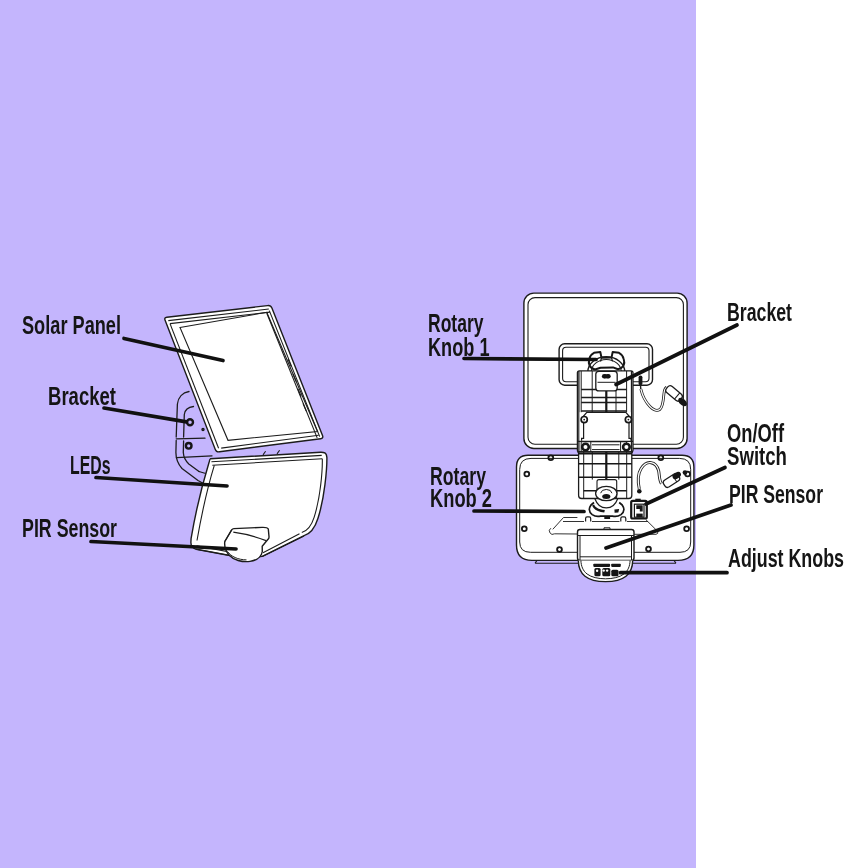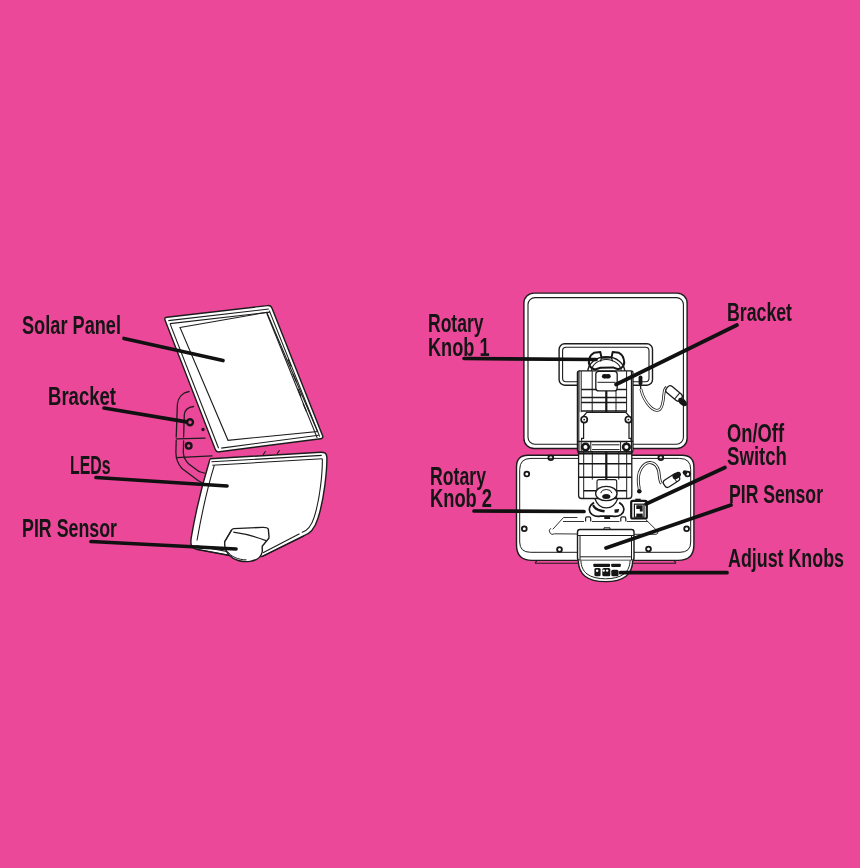--- a/index.html
+++ b/index.html
@@ -1,16 +1,16 @@
 <!DOCTYPE html>
 <html><head>
 <meta charset="utf-8">
 <style>
   html,body{margin:0;padding:0;background:#fff;}
-  #canvas{width:860px;height:868px;position:relative;background:#ec4899;}
+  #canvas{width:696px;height:868px;position:relative;background:#c4b5fd;}
   svg{display:block;}
   text{font-family:"Liberation Sans",sans-serif;font-weight:bold;fill:#151515;}
 </style>
 </head>
 <body>
 <div id="canvas">
 <svg width="868" height="868" viewBox="0 0 868 868">
 
   <g fill="none" stroke="#1c1c1c" stroke-width="1.3" stroke-linecap="round" stroke-linejoin="round">
 

